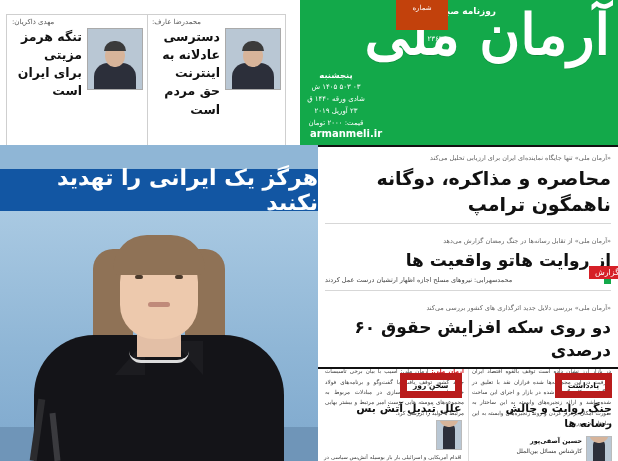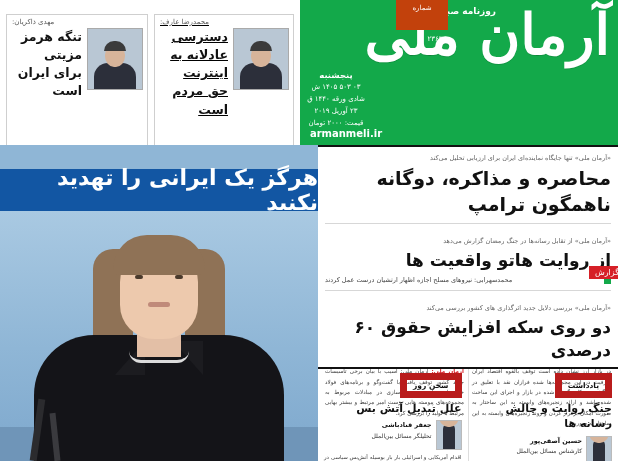--- a/index.html
+++ b/index.html
@@ -48,21 +48,21 @@
   .mh-issue {
     position:absolute; left:118px; top:34px; width:34px;
     font-size:7px; color:#ffffff; text-align:center; line-height:1.6;
   }
 
   
   .teasers { position:absolute; left:0; top:0; width:300px; height:145px; background:#fff; }
   .teaser {
     position:absolute; top:14px; height:152px; border:1px solid #cfcfcf; background:#fff;
   }
-  .teaser.t1 { right:6px; width:140px;text-decoration:underline; }
+  .teaser.t1 { right:14px; width:140px; }
   .teaser.t2 { right:152px; width:142px; }
   .teaser-kicker {
     font-size:7px; color:#555; text-align:left; padding:3px 5px 0 5px;
   }
   .teaser-body { display:flex; flex-direction:row; padding:2px 4px 0 4px; }
   .teaser-photo {
     width:56px; height:62px; background:#9fb2c4; border:1px solid #aaa; flex:none;
     position:relative; overflow:hidden;
   }
   .ph-inner { position:absolute; inset:0; }
@@ -308,24 +308,20 @@
       <div class="bbox">
         <span class="bbox-tab">سخن روز</span>
         <div class="bbox-h">علل تبدیل آتش بس</div>
         <div class="bbox-author">
           <div class="mini-photo">
             <div class="ph-inner">
                 <div class="ph-sky"></div>
                 <div class="ph-suit"></div>
                 <div class="ph-head"></div>
               </div>
-          </div>
-          <div class="bbox-auth-txt">
-            <div class="nm">جعفر قنادباشی</div>
-            <div>تحلیلگر مسائل بین‌الملل</div>
           </div>
         </div>
         <div class="bbox-body">اقدام آمریکایی و اسرائیلی بار بار بوسیله آتش‌بس سیاسی در بخش‌های مرتبط با انتقاد ایران ساخت گرفته است که نشان از هماهنگی کارشناسان ایرانی و اسرائیلی دارد و ممکن است با شرایط درگیری در ایران باشد و برخی نگاه‌های رسانه‌ای در این زمینه نقش مهمی در توقف و ارزیابی موقعیت دارد.</div>
       </div>
 
     </div>
 
   </div>
 
   <div class="photocol">

